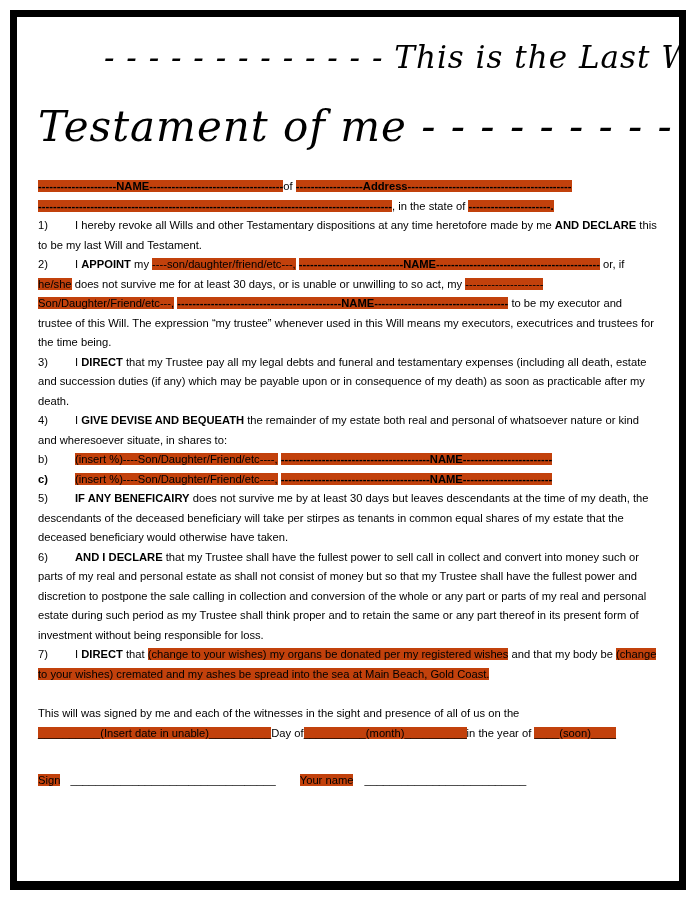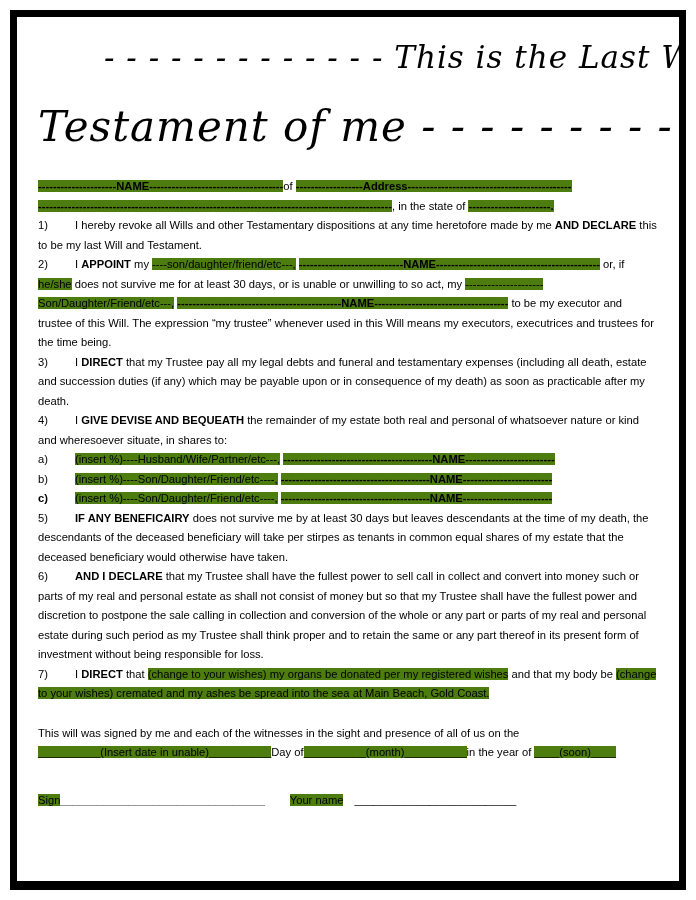--- a/index.html
+++ b/index.html
@@ -30,48 +30,47 @@
   .title-line2 { margin: 26px 0 0 0;  font-size: 42px; white-space: nowrap; }
   .body-text {
     margin-top: 26px;
     font-size: 11.2px;
     line-height: 19.5px;
   }
   .para { margin: 0; }
   .para.gap { margin-top: 20px; }
   .num { display: inline-block; width: 37px; }
   .b  { font-weight: bold; }
-  .hl { background: #4d7c0f; }
+  .hl { background: #c2410c; }
   .sig-row {
     margin-top: 28px;
     font-size: 11.2px;
     line-height: 19.5px;
     white-space: nowrap;
   }
-  .sig-line { letter-spacing: 0; font-style: italic; }
+  .sig-line { margin-left: 10px; letter-spacing: 0; }
   .sig-name-label { margin-left: 24px; }
   .sig-name-line { margin-left: 11px; }
 </style>
 </head>
 <body>
 
 <div class="frame">
 
   <div class="title-line1"><span class="script">- - - - - - - - - - - - - </span><span class="script">This is the Last Will and</span></div>
 
   <div class="title-line2"><span class="script">Testament of me</span><span class="script"> - - - - - - - - - - - - -</span></div>
 
   <div class="body-text">
       <div class="para"><span class="b hl">---------------------NAME------------------------------------</span><span>of </span><span class="b hl">------------------Address--------------------------------------------</span></div>
       <div class="para"><span class="b hl">-----------------------------------------------------------------------------------------------</span><span>, in the state of </span><span class="b hl">----------------------.</span></div>
       <div class="para"><span class="num">1)</span><span>I hereby revoke all Wills and other Testamentary dispositions at any time heretofore made by me </span><span class="b">AND DECLARE</span><span> this to be my last Will and Testament.</span></div>
       <div class="para"><span class="num">2)</span><span>I </span><span class="b">APPOINT</span><span> my </span><span class="hl">----son/daughter/friend/etc---,</span><span> </span><span class="b hl">----------------------------NAME--------------------------------------------</span><span> or, if </span><span class="hl">he/she</span><span> does not survive me for at least 30 days, or is unable or unwilling to so act, my </span><span class="hl">---------------------Son/Daughter/Friend/etc---,</span><span> </span><span class="b hl">--------------------------------------------NAME------------------------------------</span><span> to be my executor and trustee of this Will. The expression “my trustee” whenever used in this Will means my executors, executrices and trustees for the time being.</span></div>
       <div class="para"><span class="num">3)</span><span>I </span><span class="b">DIRECT</span><span> that my Trustee pay all my legal debts and funeral and testamentary expenses (including all death, estate and succession duties (if any) which may be payable upon or in consequence of my death) as soon as practicable after my death.</span></div>
       <div class="para"><span class="num">4)</span><span>I </span><span class="b">GIVE DEVISE AND BEQUEATH</span><span> the remainder of my estate both real and personal of whatsoever nature or kind and wheresoever situate, in shares to:</span></div>
-      <div class="para"><span class="num">a)</span><span class="hl">(insert %)----Husband/Wife/Partner/etc---,</span><span> </span><span class="b hl">----------------------------------------NAME------------------------</span></div>
       <div class="para"><span class="num">b)</span><span class="hl">(insert %)----Son/Daughter/Friend/etc----,</span><span> </span><span class="b hl">----------------------------------------NAME------------------------</span></div>
       <div class="para"><span class="num b">c)</span><span class="hl">(insert %)----Son/Daughter/Friend/etc----,</span><span> </span><span class="b hl">----------------------------------------NAME------------------------</span></div>
       <div class="para"><span class="num">5)</span><span class="b">IF ANY BENEFICAIRY</span><span> does not survive me by at least 30 days but leaves descendants at the time of my death, the descendants of the deceased beneficiary will take per stirpes as tenants in common equal shares of my estate that the deceased beneficiary would otherwise have taken.</span></div>
       <div class="para"><span class="num">6)</span><span class="b">AND I DECLARE</span><span> that my Trustee shall have the fullest power to sell call in collect and convert into money such or parts of my real and personal estate as shall not consist of money but so that my Trustee shall have the fullest power and discretion to postpone the sale calling in collection and conversion of the whole or any part or parts of my real and personal estate during such period as my Trustee shall think proper and to retain the same or any part thereof in its present form of investment without being responsible for loss.</span></div>
       <div class="para"><span class="num">7)</span><span>I </span><span class="b">DIRECT</span><span> that </span><span class="hl">(change to your wishes) my organs be donated per my registered wishes</span><span> and that my body be </span><span class="hl">(change to your wishes) cremated and my ashes be spread into the sea at Main Beach, Gold Coast.</span></div>
       <div class="para gap"><span>This will was signed by me and each of the witnesses in the sight and presence of all of us on the</span></div>
       <div class="para"><span class="hl">__________(Insert date in unable)__________</span><span>Day of</span><span class="hl">__________(month)__________</span><span>in the year of </span><span class="hl">____(soon)____</span></div>
     </div>
 
   <div class="sig-row"><span class="hl">Sign</span><span class="sig-line">_________________________________</span><span class="hl sig-name-label">Your name</span><span class="sig-name-line">__________________________</span></div>

